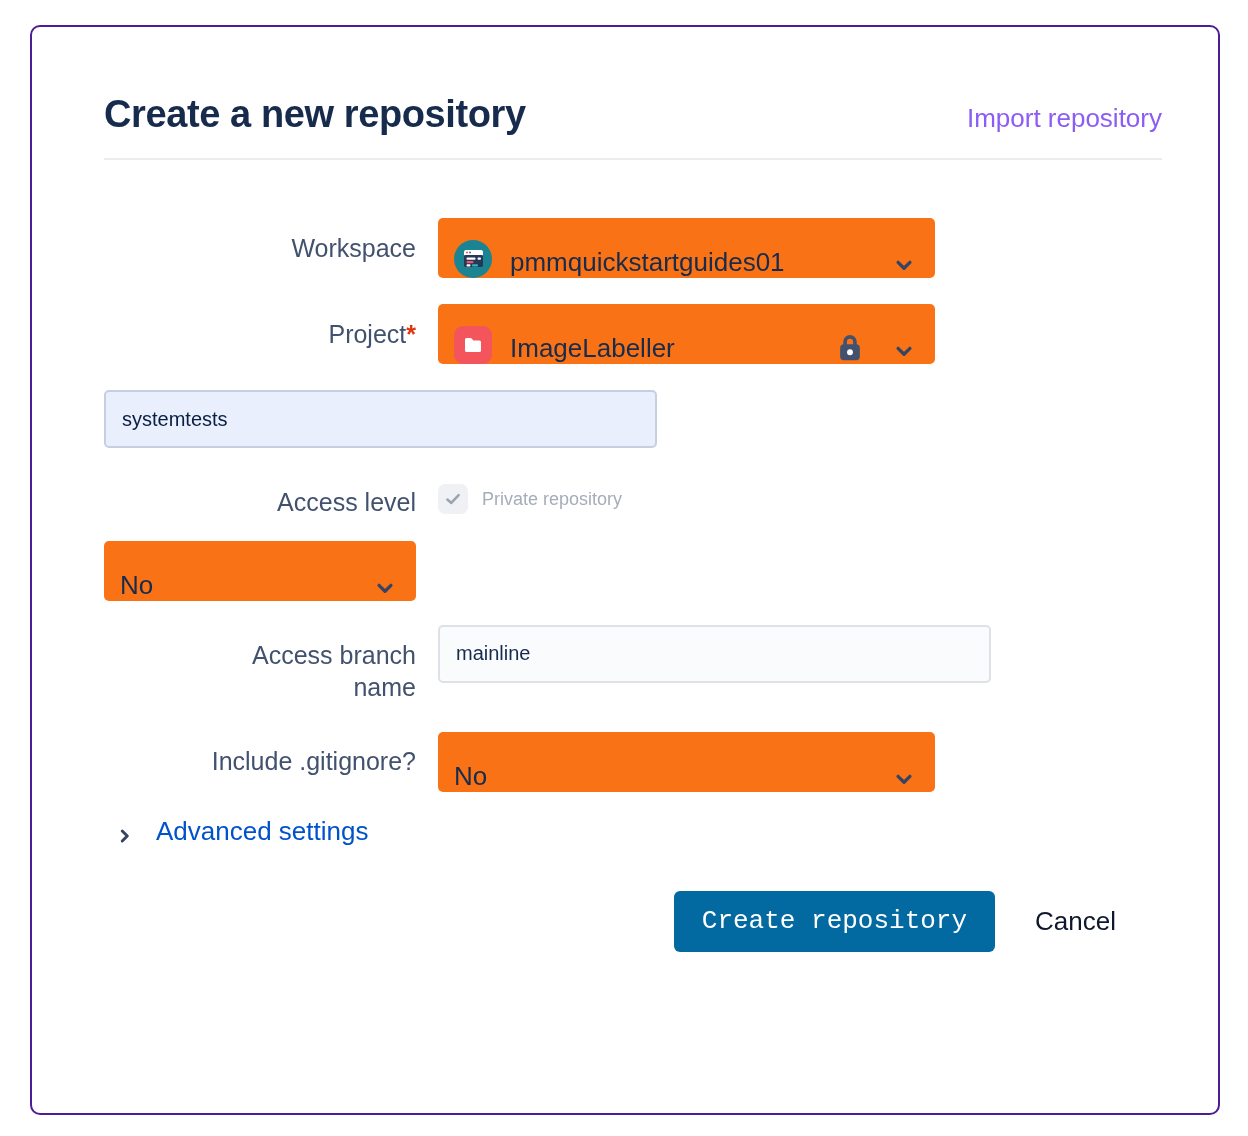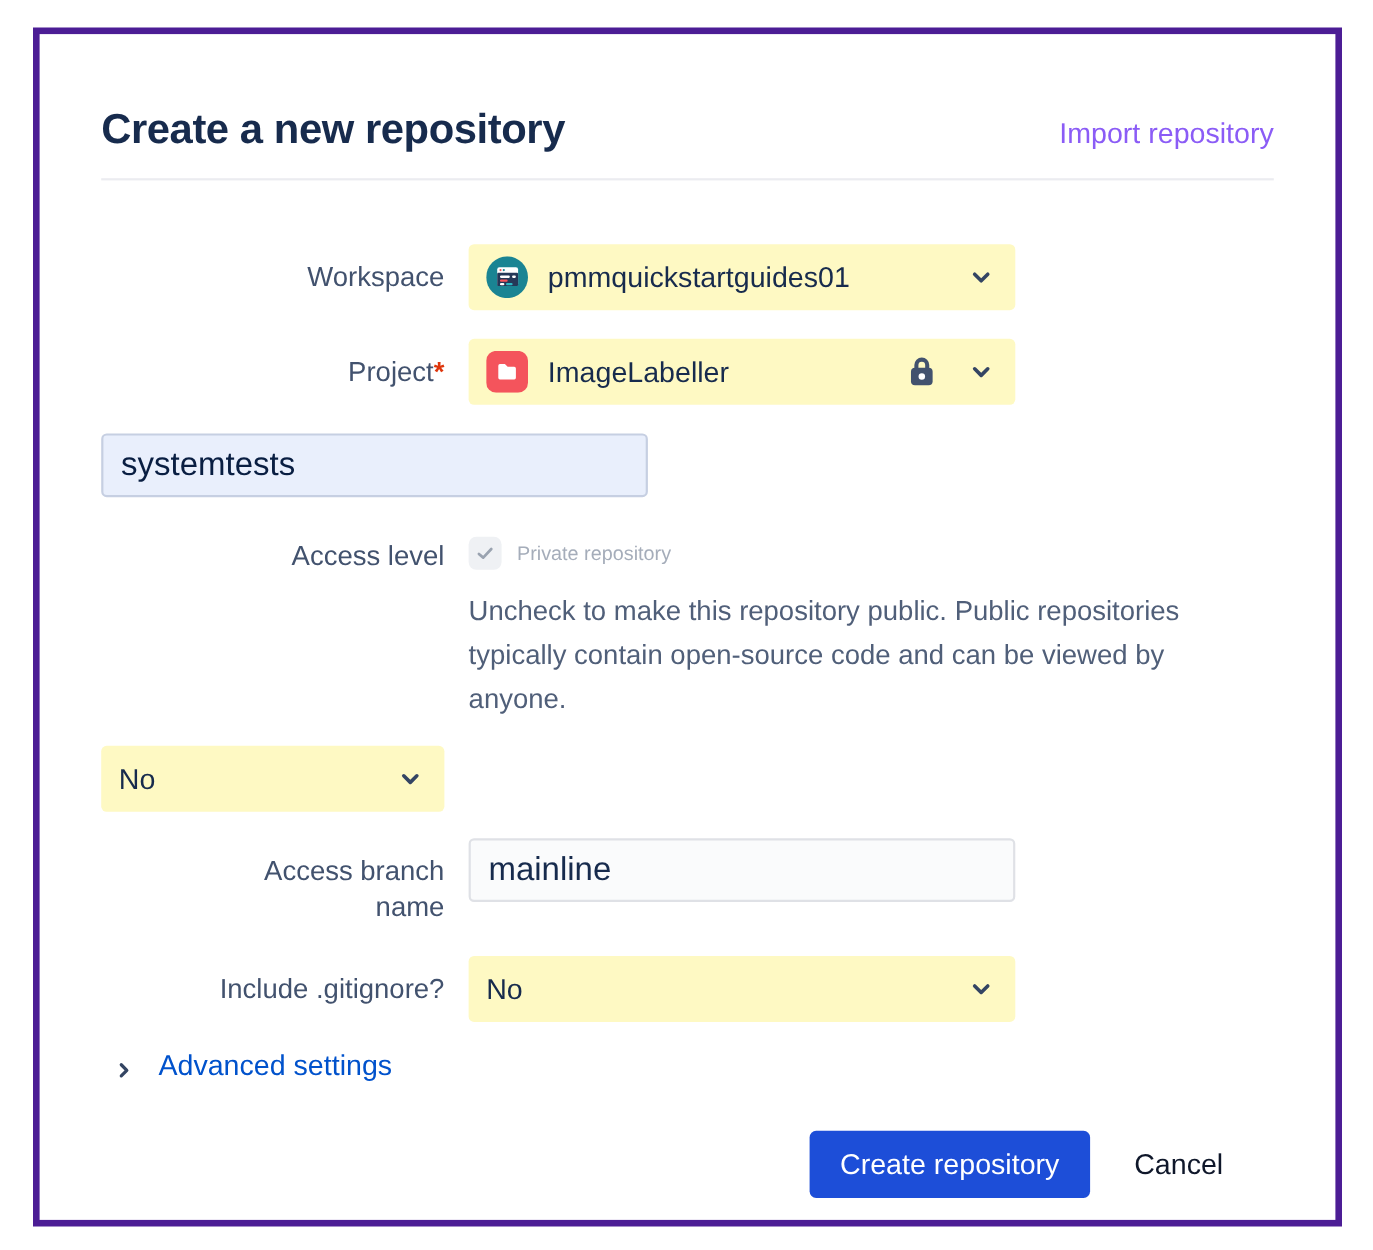--- a/index.html
+++ b/index.html
@@ -7,23 +7,23 @@
     width: 1248px; height: 1136px;
     background: #FFFFFF;
     font-family: "Liberation Sans", sans-serif;
     -webkit-font-smoothing: antialiased;
   }
   .card {
     position: absolute;
     left: 30px; top: 25px;
     width: 1190px; height: 1090px;
     background: #FFFFFF;
-    border: 6px solid #4c1d95;
-    border-radius: 0;
-    padding: 66px 56px 0 56px;
+    border: 2px solid #4c1d95;
+    border-radius: 10px;
+    padding: 66px 56px 0 72px;
   }
   .card-header {
     display: flex;
     align-items: baseline;
     justify-content: space-between;
   }
   .page-title {
     font-size: 38px;
     font-weight: 700;
     letter-spacing: -0.4px;
@@ -59,44 +59,44 @@
   .label-cell .narrow {
     display: inline-block;
     max-width: 225px;
     text-align: right;
   }
   .required-marker { color: #DE350B; font-weight: 600; }
   .label-pad { padding-top: 14px; }
 
   .dropdown {
     height: 60px;
-    background: #fef9c3;
+    background: #f97316;
     border-radius: 5px;
     display: flex;
-    align-items: center;
+    align-items: flex-end;
     padding: 0 18px 0 16px;
     cursor: pointer;
   }
   .dropdown .value {
     font-size: 26px;
     color: #172B4D;
     flex: 1;
   }
   .dropdown .avatar { margin-right: 18px; flex: 0 0 auto; display: flex; }
   .dropdown .lock { margin-right: 26px; flex: 0 0 auto; display: flex; }
   .chevron { flex: 0 0 auto; display: flex; }
 
   .text-input {
-    width: 497px;
+    width: 553px;
     height: 58px;
     border: 2px solid #DFE1E6;
     border-radius: 5px;
     background: #FAFBFC;
     font-family: "Liberation Sans", sans-serif;
-    font-size: 30px;
+    font-size: 20px;
     color: #172B4D;
     padding: 0 16px;
     outline: none;
   }
   .text-input.filled-highlight {
     background: #E9EFFC;
     border-color: #C6CFE2;
     color: #091E42;
   }
 
@@ -137,25 +137,25 @@
   .actions {
     display: flex;
     align-items: center;
     justify-content: flex-end;
     margin-top: 44px;
     padding-right: 46px;
   }
   .create-btn {
     height: 61px;
     padding: 0 28px;
-    background: #1d4ed8;
+    background: #0369a1;
     color: #FFFFFF;
     border: none;
     border-radius: 6px;
-    font-family: Liberation Sans, sans-serif;
+    font-family: Liberation Mono, monospace;
     font-size: 26px;
     cursor: pointer;
   }
   .cancel-link {
     font-size: 26px;
     color: #0f172a;
     text-decoration: none;
     margin-left: 40px;
     cursor: pointer;
   }
@@ -235,21 +235,20 @@
         <div class="checkbox-line">
           <span class="checkbox">
             <span style="display:flex;">
               <svg width="18" height="18" viewBox="0 0 16 16" fill="none">
                 <path d="M3 8.5 L6.5 11.5 L13 4.5" stroke="#9AA3B0" stroke-width="2.2" stroke-linecap="round" stroke-linejoin="round"></path>
               </svg>
             </span>
           </span>
           <span class="checkbox-label">Private repository</span>
         </div>
-        <p class="help-text">Uncheck to make this repository public. Public repositories typically contain open-source code and can be viewed by anyone.</p>
       </div>
     </div>
 
     <div class="form-row" style="margin-bottom:24px;">
       <div class="dropdown">
         <span class="value">No</span>
         <span class="chevron">
           <svg width="26" height="26" viewBox="0 0 24 24" fill="none">
             <path d="M6.5 9.5 L12 15 L17.5 9.5" stroke="#344563" stroke-width="3" stroke-linecap="round" stroke-linejoin="round"></path>
           </svg>

